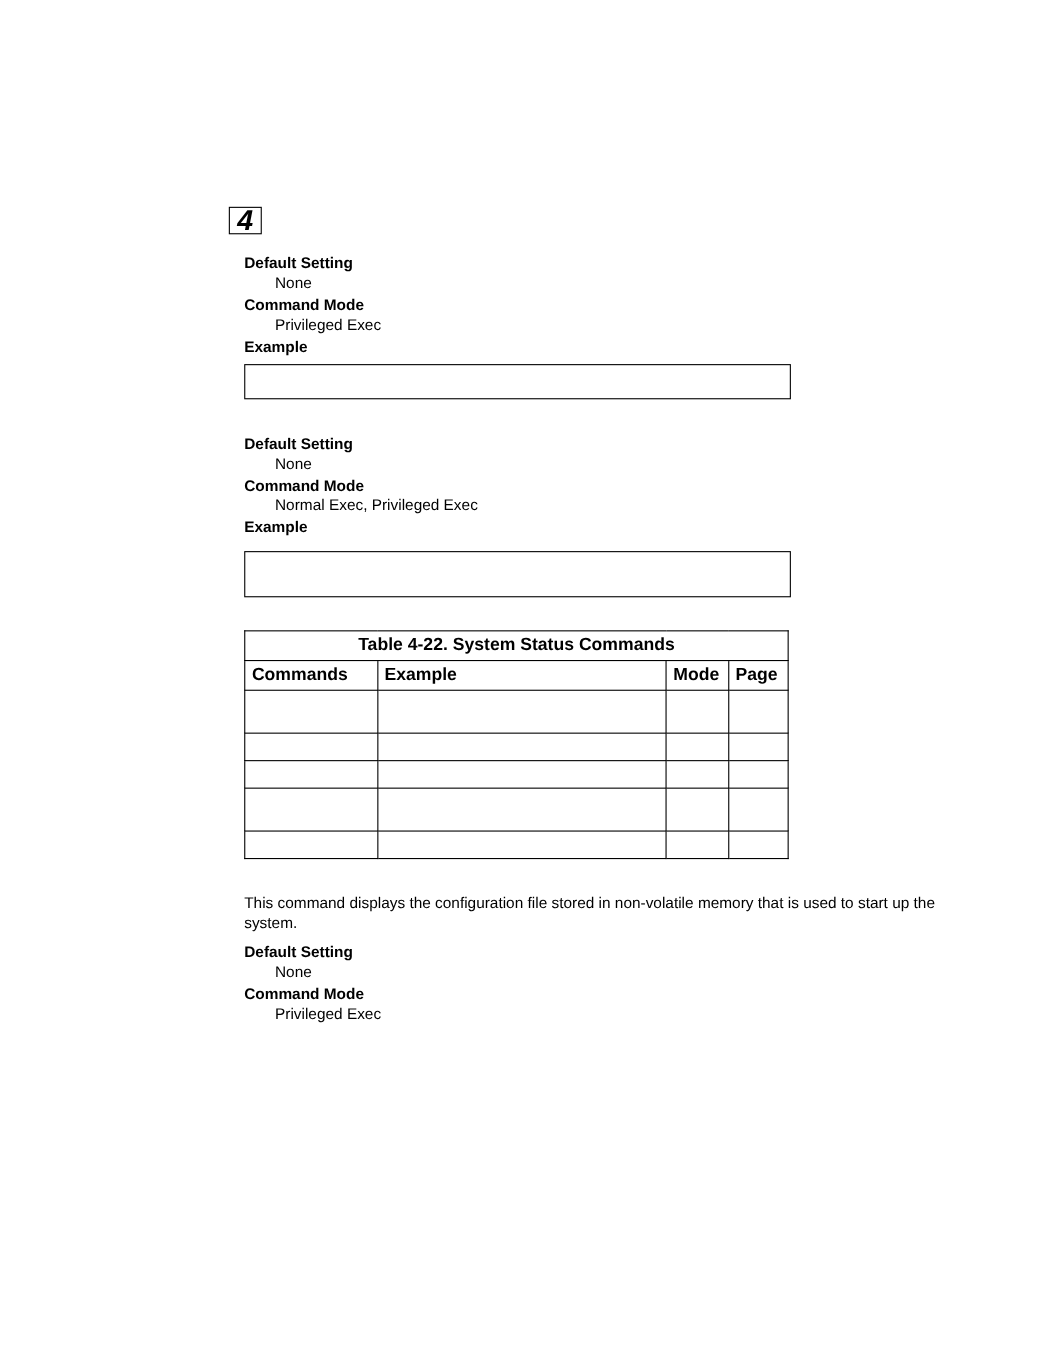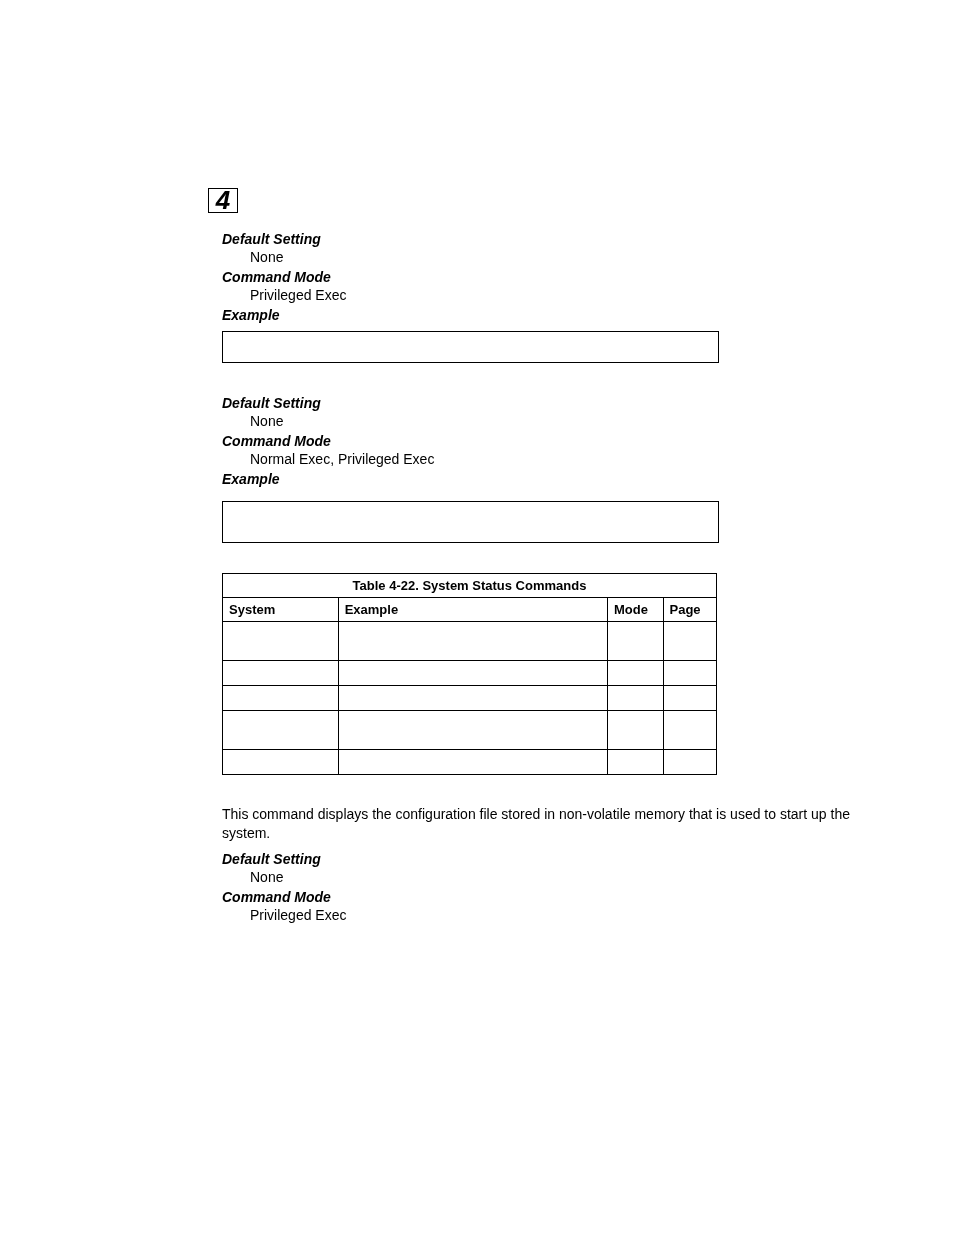--- a/index.html
+++ b/index.html
@@ -29,21 +29,20 @@
     justify-content: center;
     font-family: Arial, sans-serif;
     font-weight: 900;
     font-size: 26px;
     font-style: italic;
     box-sizing: border-box;
   }
   .section-label {
     font-weight: bold;
     margin-bottom: 2px;
-    font-style: italic;
   }
   .indent {
     padding-left: 28px;
     margin-bottom: 4px;
   }
   .para {
     margin-top: 2px;
     margin-bottom: 8px;
     line-height: 1.35;
   }
@@ -58,21 +57,21 @@
     height: 14px;
   }
   table.cmds {
     border-collapse: collapse;
     width: 495px;
     margin-top: 30px;
     margin-bottom: 30px;
   }
   table.cmds td, table.cmds th {
     border: 1px solid #000;
-    font-size: 13px;
+    font-size: 16px;
     text-align: left;
     vertical-align: middle;
   }
   table.cmds .title-row td {
     text-align: center;
     font-weight: bold;
     padding: 4px 6px;
   }
   table.cmds .header-row td {
     font-weight: bold;
@@ -120,21 +119,21 @@
 
   <div class="section-label">Example</div>
   <div class="codebox" style="margin-top:14px;height:40px;"></div>
 
   <table class="cmds">
     <tbody>
         <tr class="title-row">
       <td colspan="4">Table 4-22.  System Status Commands</td>
     </tr>
     <tr class="header-row">
-      <td class="col-cmd">System</td>
+      <td class="col-cmd">Commands</td>
       <td class="col-func">Example</td>
       <td class="col-mode">Mode</td>
       <td class="col-page">Page</td>
     </tr>
     <tr class="data-row h-big">
       <td></td>
       <td></td>
       <td></td>
       <td></td>
     </tr>

